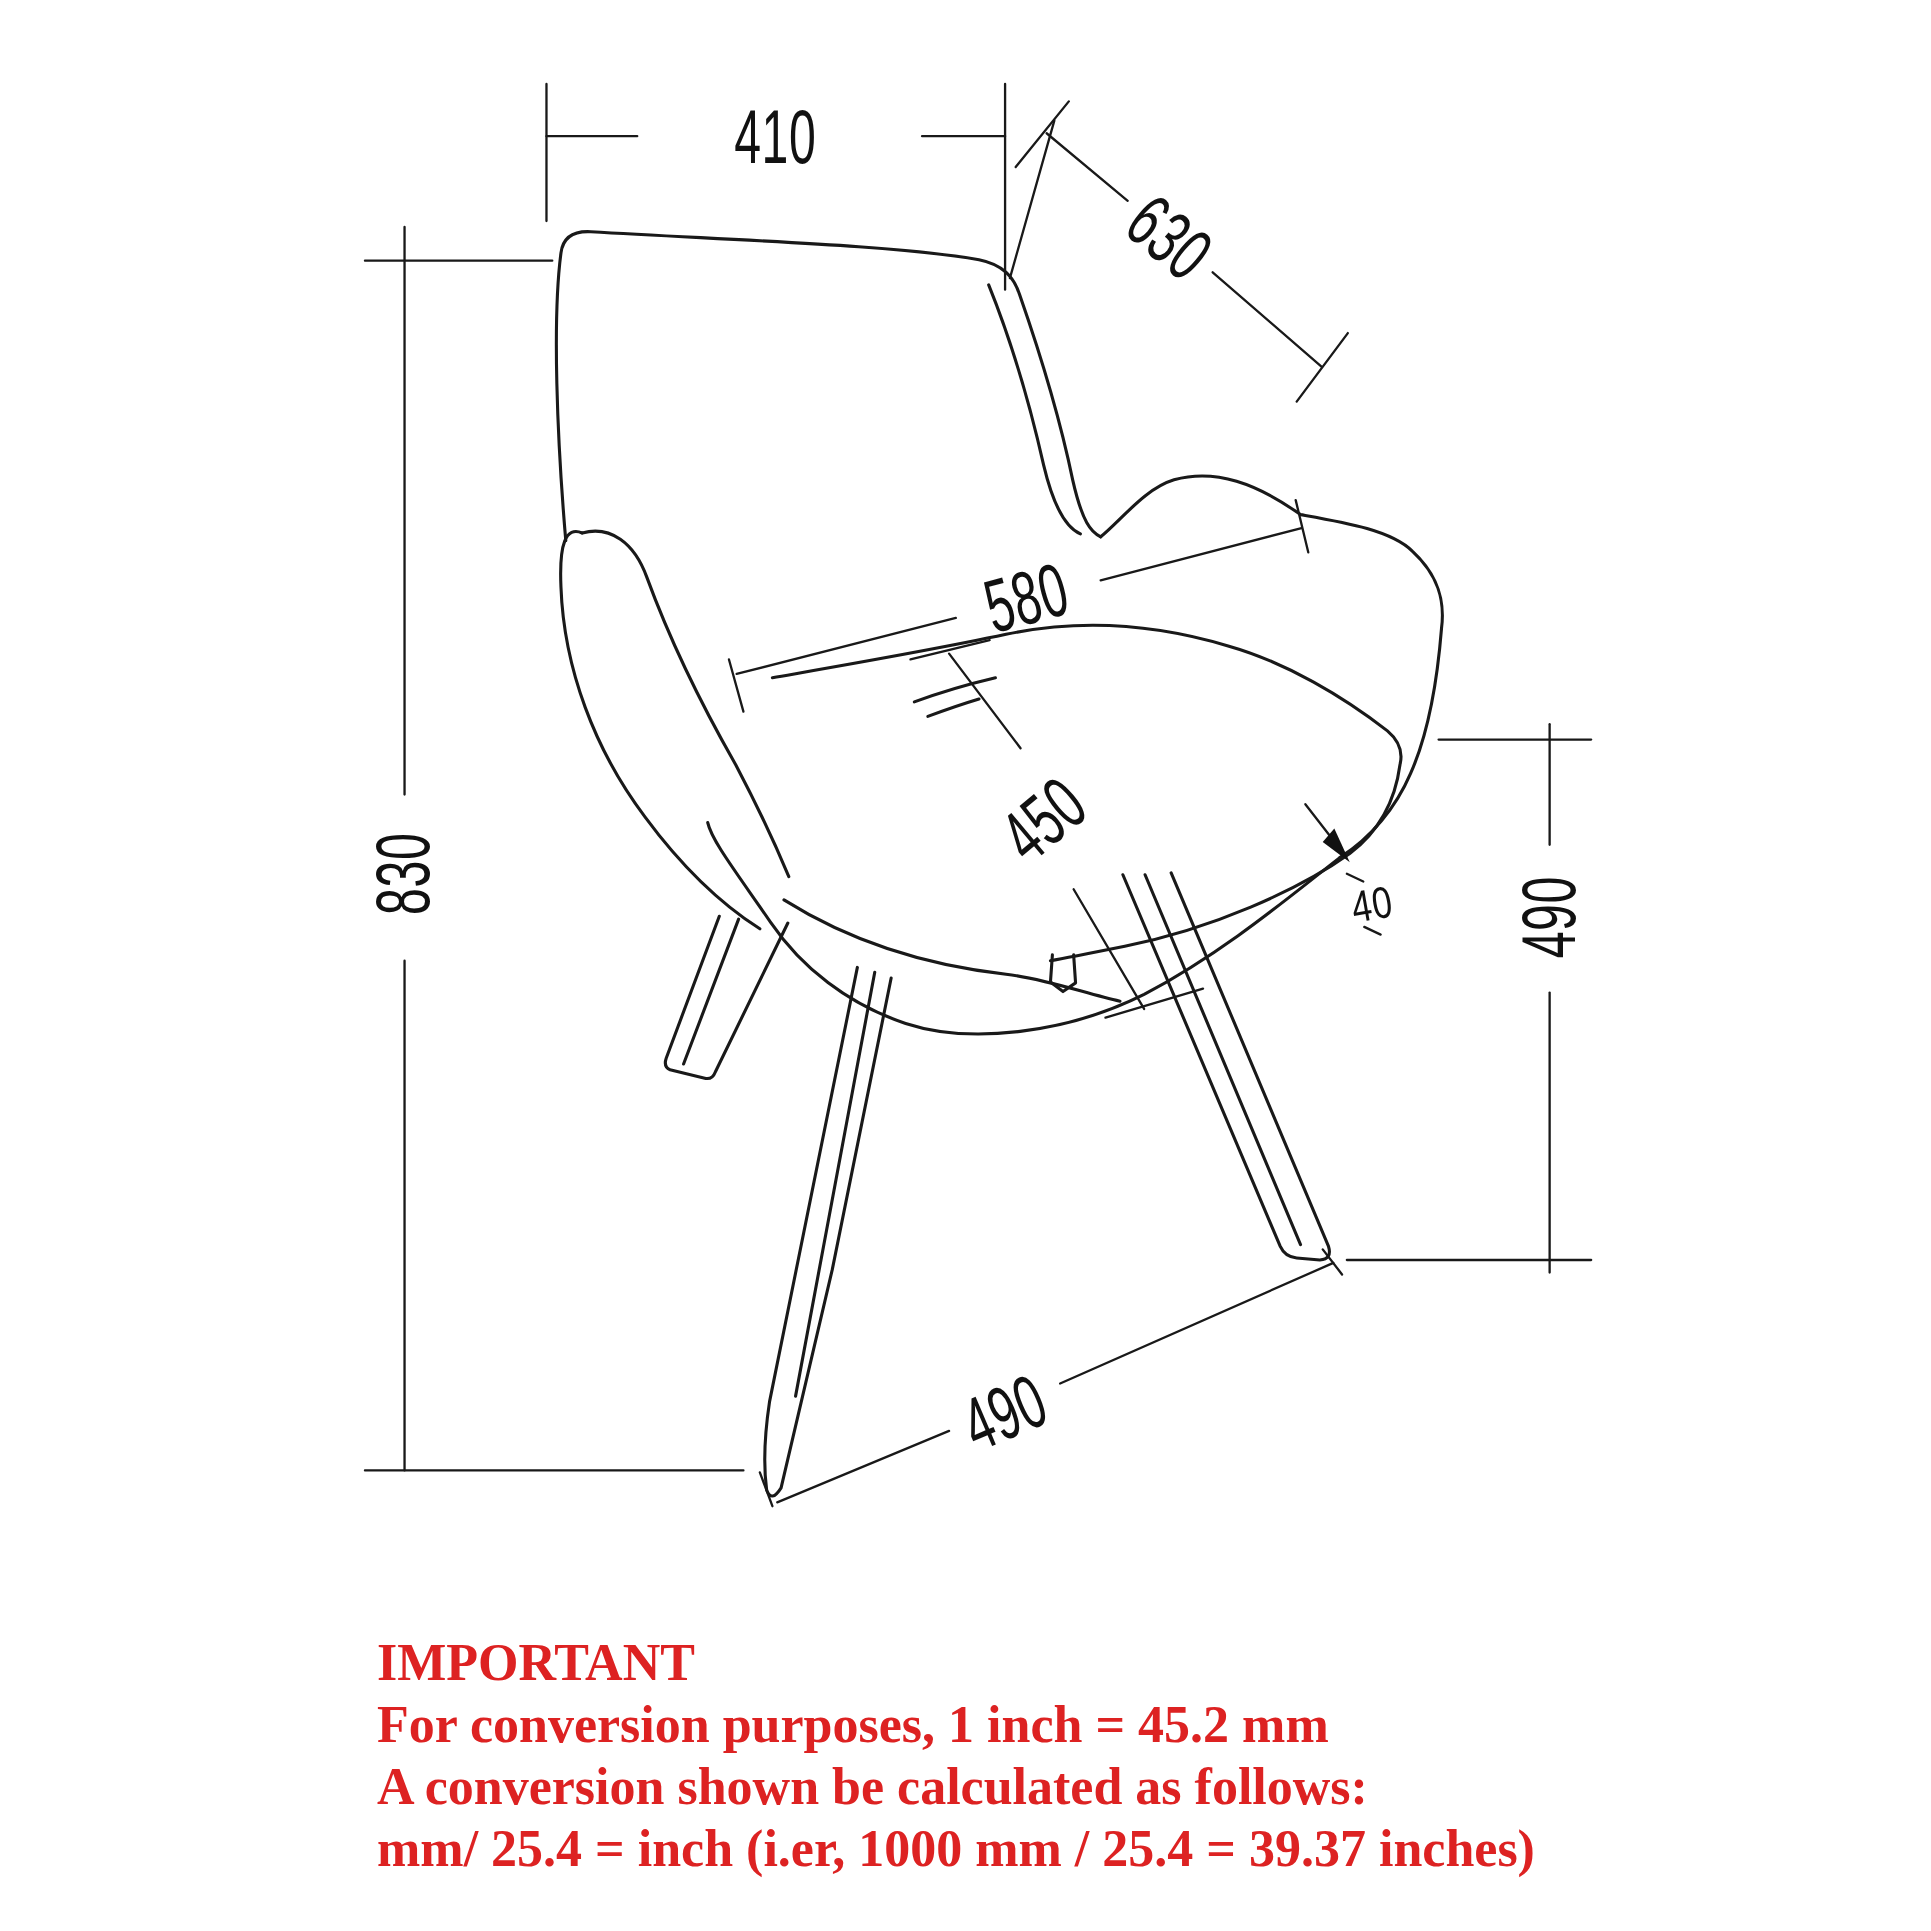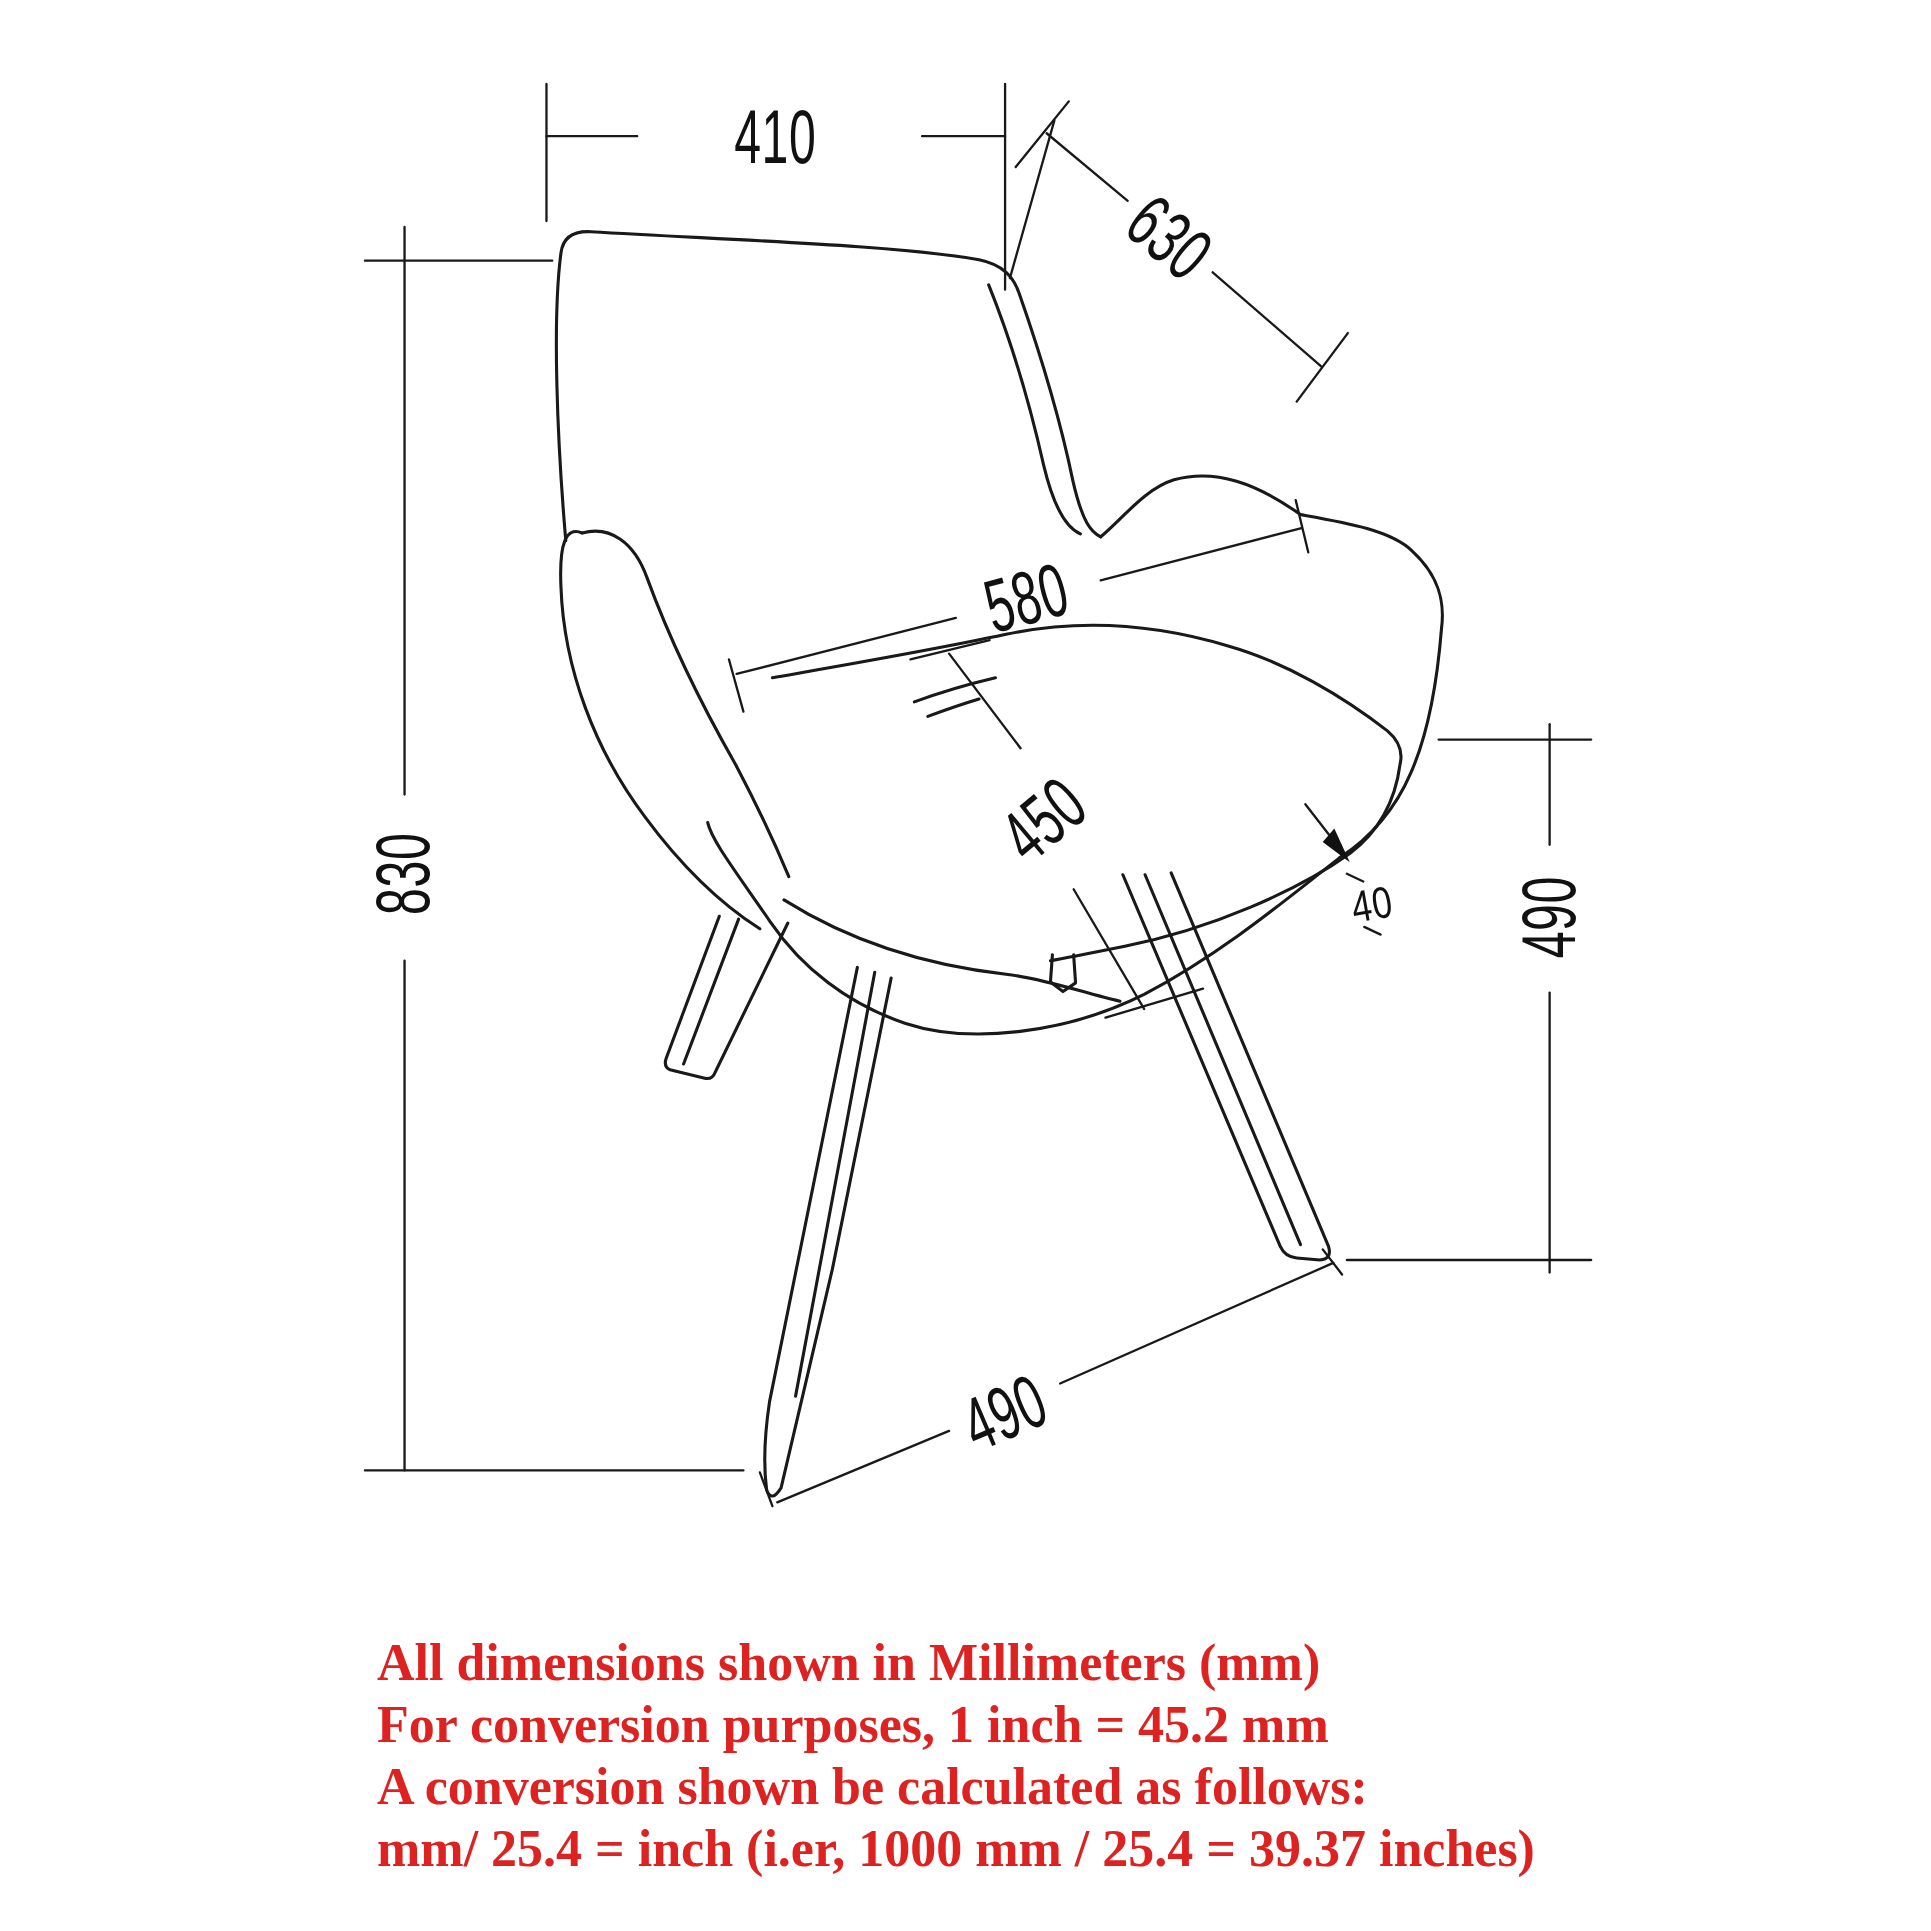--- a/index.html
+++ b/index.html
@@ -130,20 +130,20 @@
         <path class="dim" d="M805,1556 L983,1482"></path>
         <path class="dim" d="M1098,1433 L1381,1308"></path>
         <path class="dim" d="M1370,1294 L1390,1320"></path>
         <text class="dimtext" transform="translate(1040,1462) rotate(-23) scale(0.64,1)" dy="0.36em">490</text>
       </g>
 
     </g>
   </svg>
 
   <div id="notice">
-    <div>All dimensions shown in Millimeters (mm)</div>
+    <div>IMPORTANT</div>
     <div>For conversion purposes, 1 inch = 45.2 mm</div>
     <div>A conversion shown be calculated as follows:</div>
     <div>mm/ 25.4 = inch (i.er, 1000 mm / 25.4 = 39.37 inches)</div>
   </div>
 
 </div>
 
 
 </body></html>

